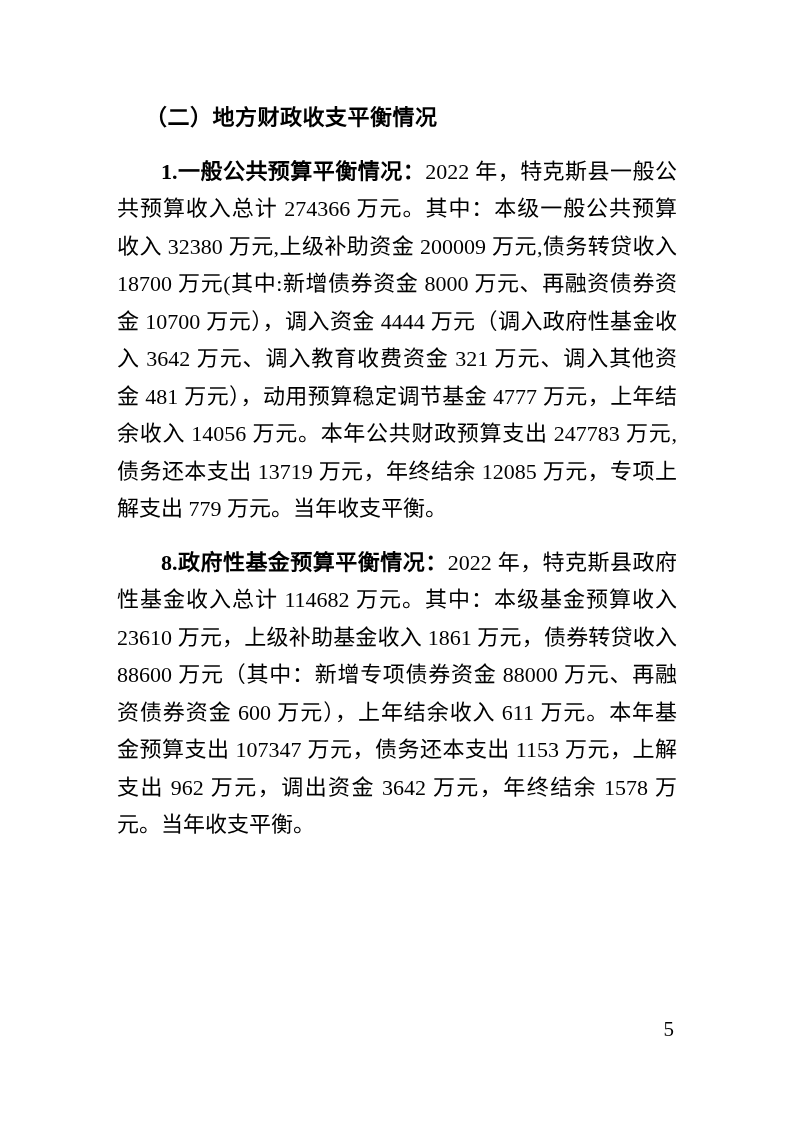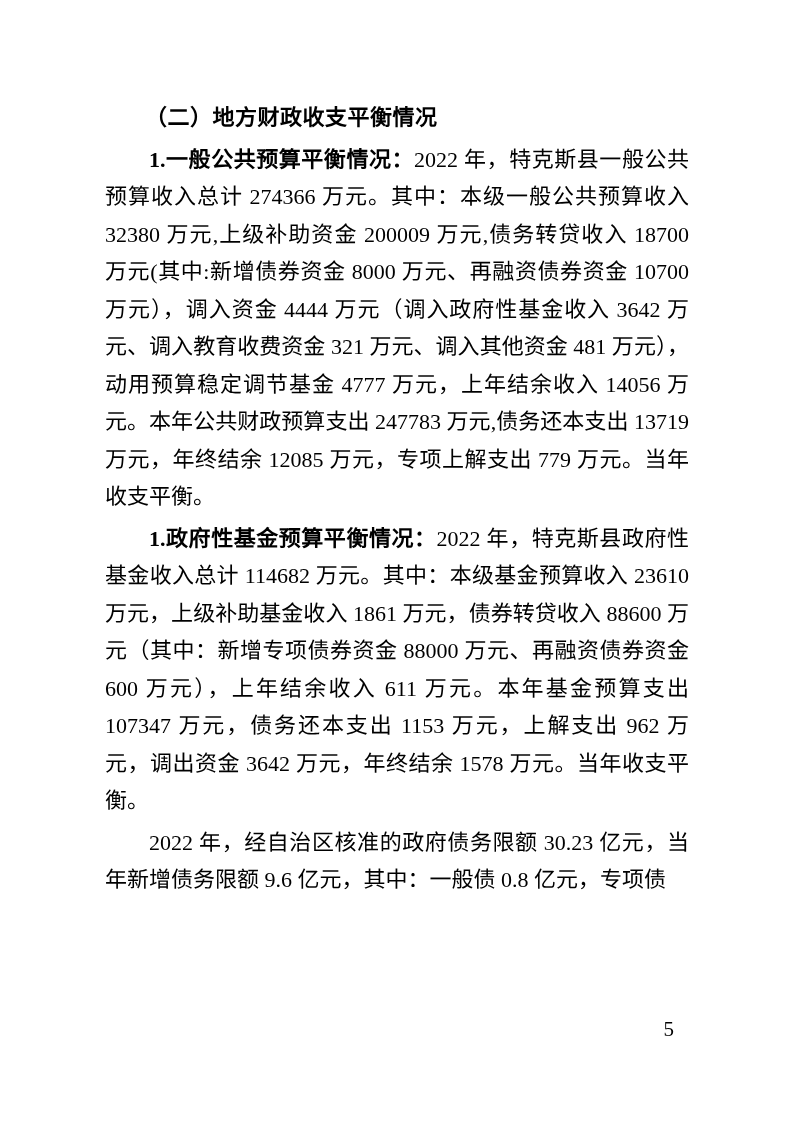--- a/index.html
+++ b/index.html
@@ -25,21 +25,21 @@
   }
   .heading {
     margin: 0;
     font-size: 22px;
     line-height: 37.5px;
     font-weight: bold;
     text-indent: 2em;
     letter-spacing: 0.5px;
   }
   .para {
-    margin: 4px;
+    margin: 16px;
     font-size: 22px;
     line-height: 37.5px;
     text-align: justify;
     text-indent: 2em;
     word-break: break-word;
   }
   .para .lead {
     font-weight: bold;
   }
   .page-number {
@@ -54,22 +54,21 @@
 </head>
 <body>
 
 <div class="page">
   <div class="content">
 
     <h2 class="heading">（二）地方财政收支平衡情况</h2>
 
     <p class="para"><span class="lead">1.一般公共预算平衡情况：</span><span>2022 年，特克斯县一般公共预算收入总计 274366 万元。其中：本级一般公共预算收入 32380 万元,上级补助资金 200009 万元,债务转贷收入 18700 万元(其中:新增债券资金 8000 万元、再融资债券资金 10700 万元），调入资金 4444 万元（调入政府性基金收入 3642 万元、调入教育收费资金 321 万元、调入其他资金 481 万元），动用预算稳定调节基金 4777 万元，上年结余收入 14056 万元。本年公共财政预算支出 247783 万元,债务还本支出 13719 万元，年终结余 12085 万元，专项上解支出 779 万元。当年收支平衡。</span></p>
 
-    <p class="para"><span class="lead">1.政府性基金预算平衡情况：</span><span>2022 年，特克斯县政府性基金收入总计 114682 万元。其中：本级基金预算收入 23610 万元，上级补助基金收入 1861 万元，债券转贷收入 88600 万元（其中：新增专项债券资金 88000 万元、再融资债券资金 600 万元），上年结余收入 611 万元。本年基金预算支出 107347 万元，债务还本支出 1153 万元，上解支出 962 万元，调出资金 3642 万元，年终结余 1578 万元。当年收支平衡。</span></p>
+    <p class="para"><span class="lead">8.政府性基金预算平衡情况：</span><span>2022 年，特克斯县政府性基金收入总计 114682 万元。其中：本级基金预算收入 23610 万元，上级补助基金收入 1861 万元，债券转贷收入 88600 万元（其中：新增专项债券资金 88000 万元、再融资债券资金 600 万元），上年结余收入 611 万元。本年基金预算支出 107347 万元，债务还本支出 1153 万元，上解支出 962 万元，调出资金 3642 万元，年终结余 1578 万元。当年收支平衡。</span></p>
 
 
 
-    <p class="para"><span>2022 年，经自治区核准的政府债务限额 30.23 亿元，当年新增债务限额 9.6 亿元，其中：一般债 0.8 亿元，专项债</span></p>
 
   </div>
 
   <div class="page-number">5</div>
 </div>
 
 </body></html>

